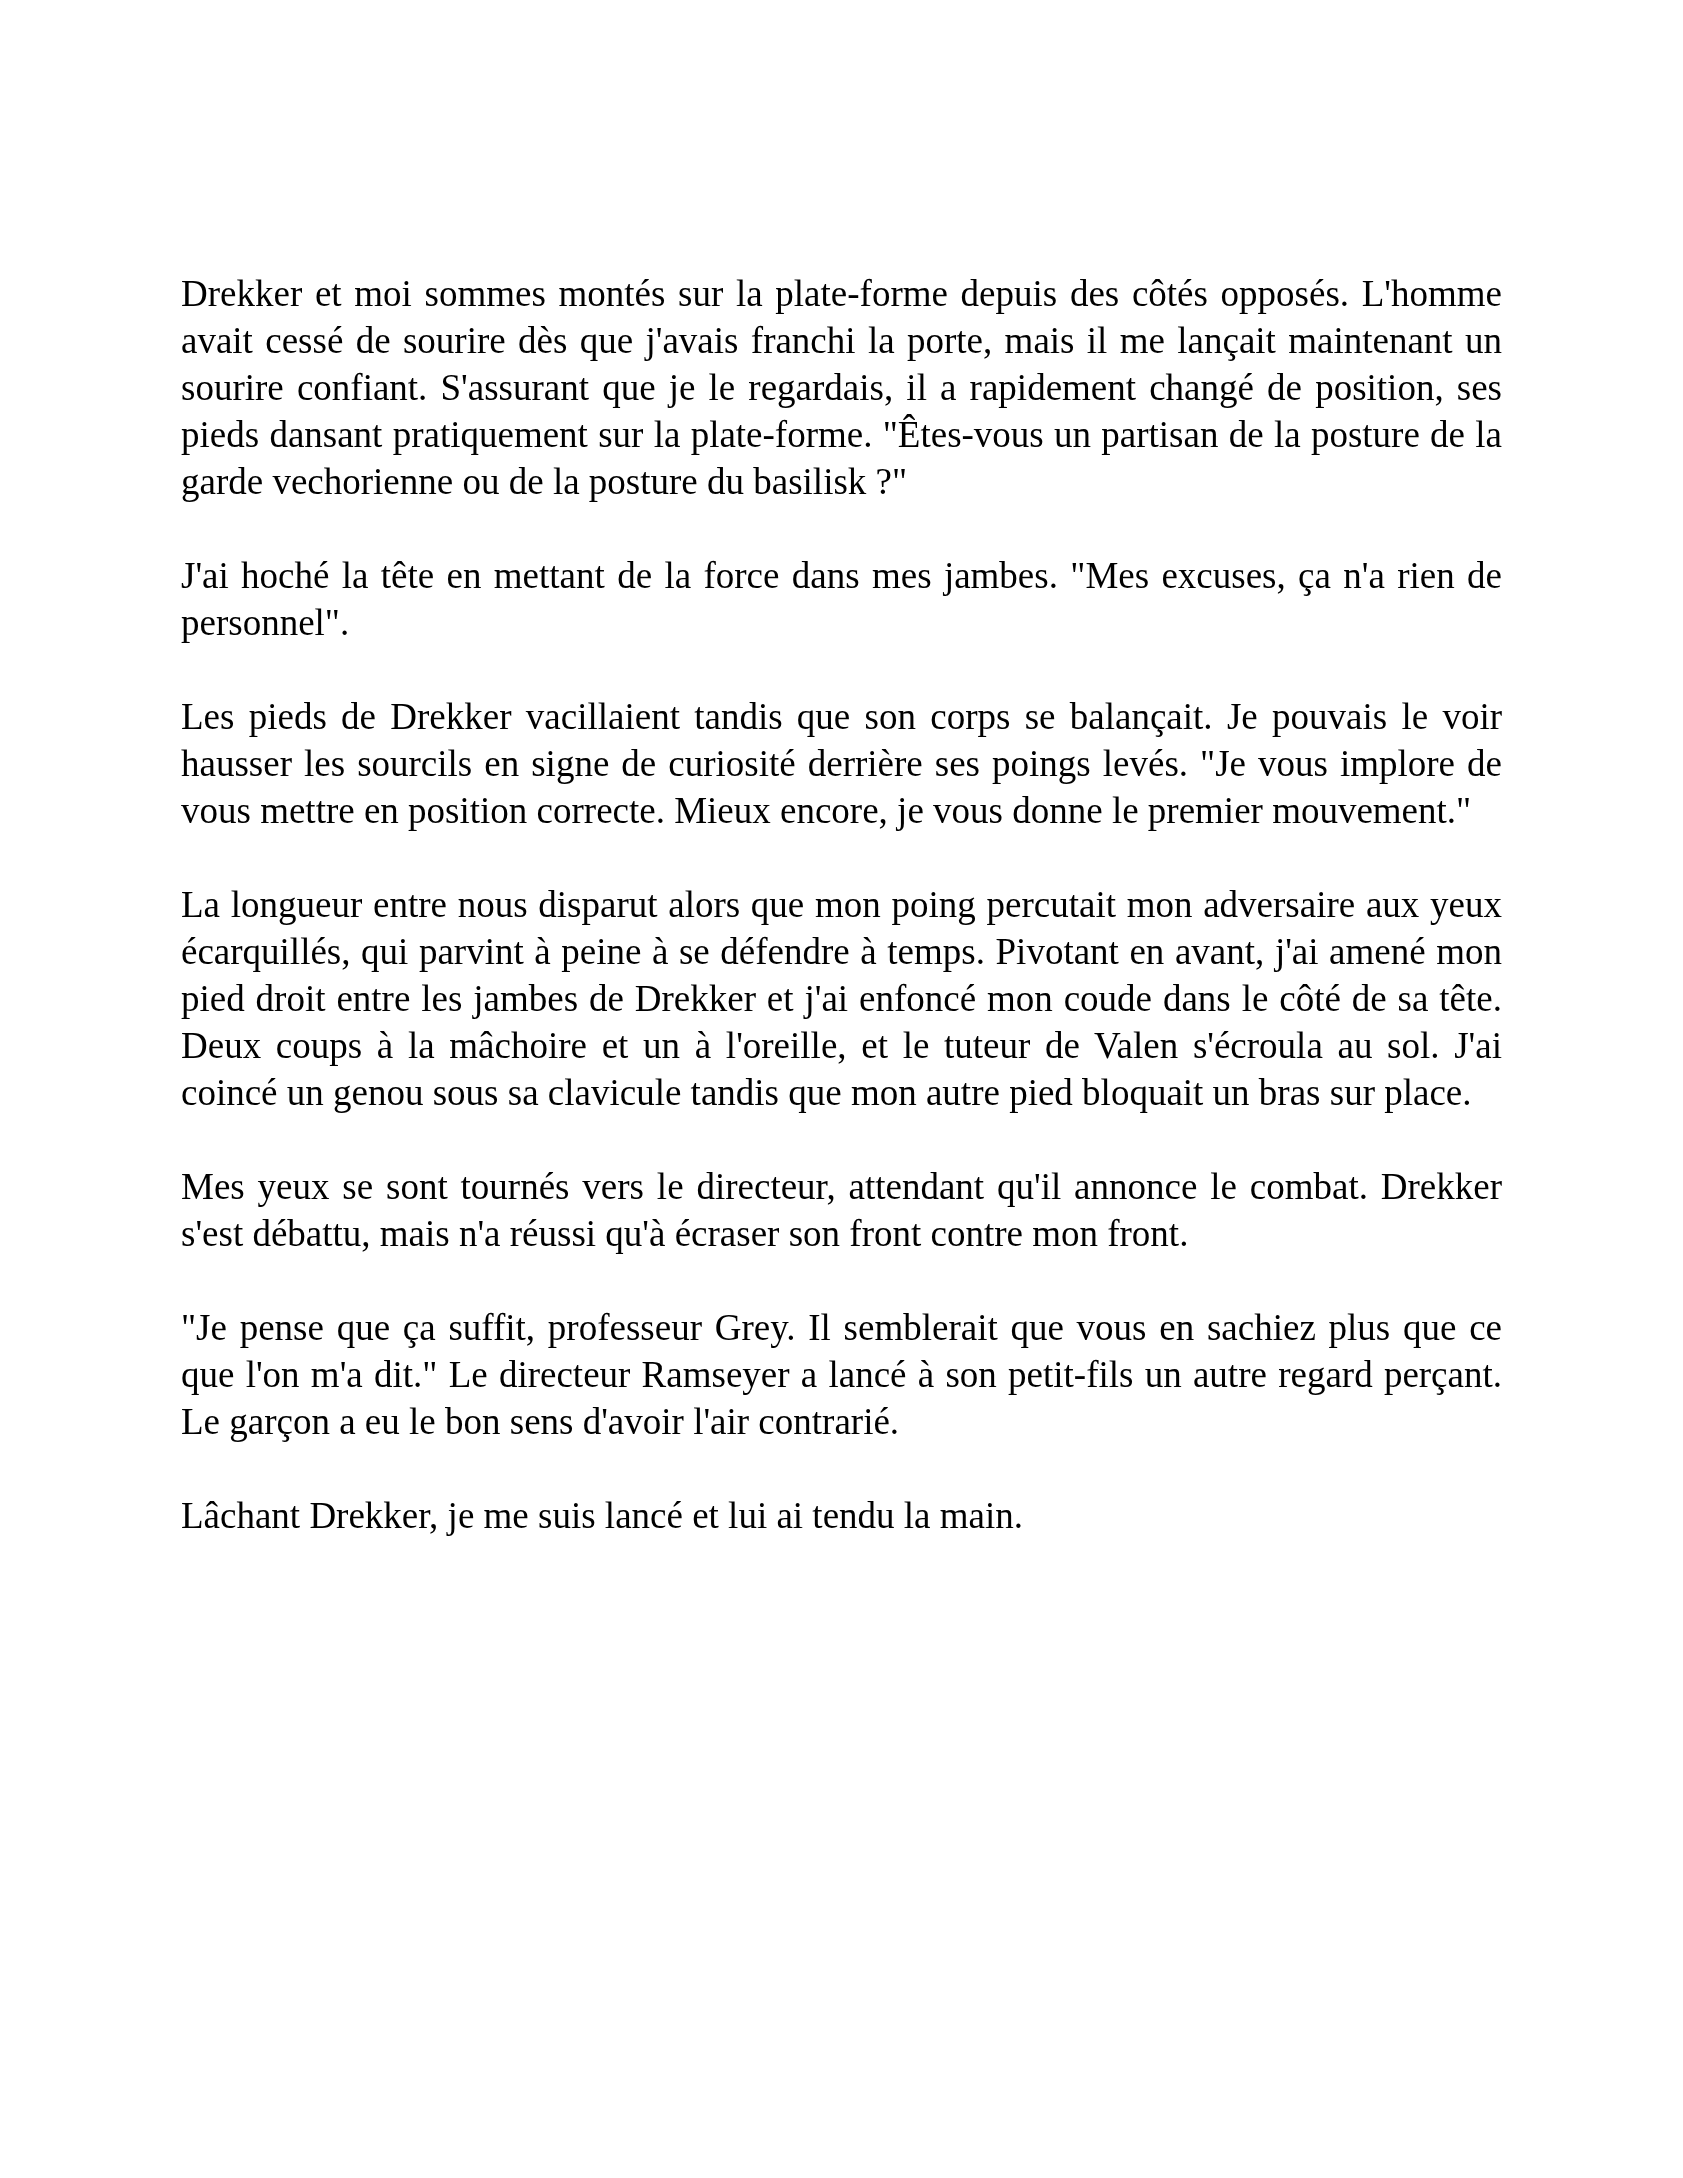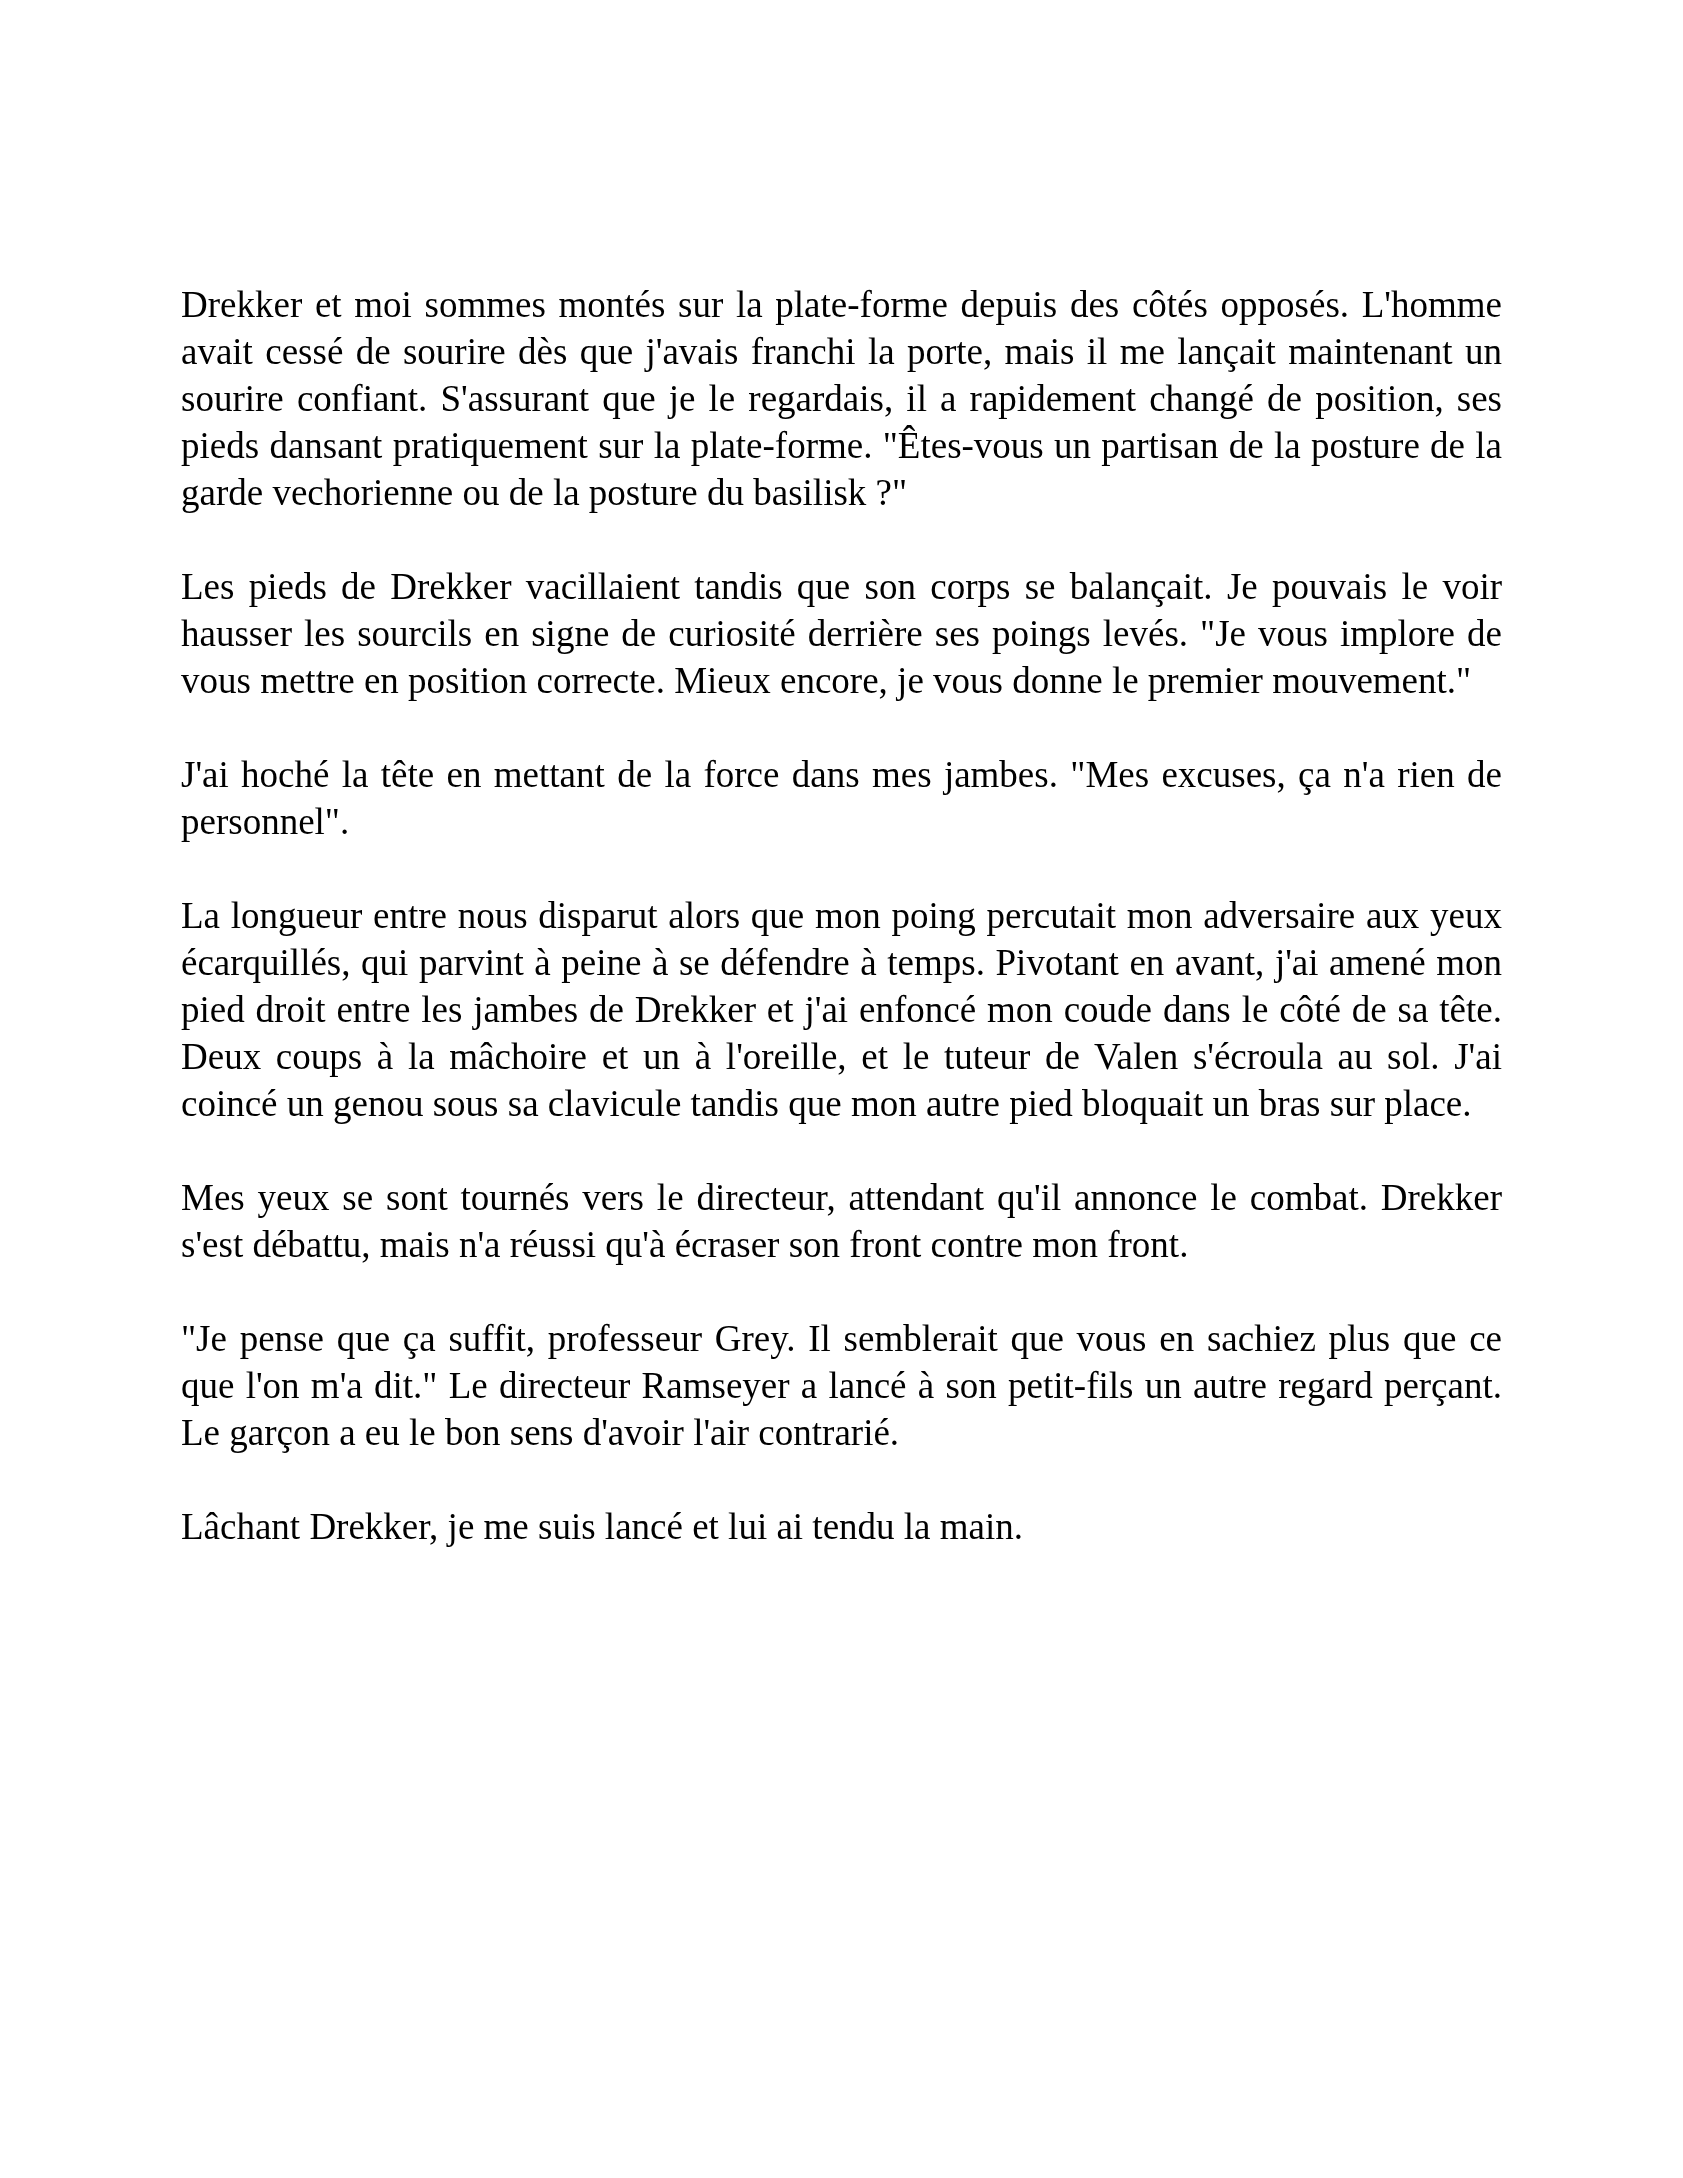--- a/index.html
+++ b/index.html
@@ -9,38 +9,38 @@
     }
     body {
       width: 1683px;
       height: 2178px;
       position: relative;
       overflow: hidden;
     }
     .page {
       position: absolute;
       left: 181px;
-      top: 281px;
+      top: 270px;
       width: 1321px;
       font-family: "Liberation Serif", "DejaVu Serif", serif;
       font-size: 37px;
       line-height: 47px;
       color: #000000;
     }
     .para {
       margin: 0 0 47px 0;
       text-align: justify;
       text-align-last: left;
     }
   </style>
 </head>
 <body>
 
 <div class="page">
   <p class="para">Drekker et moi sommes montés sur la plate-forme depuis des côtés opposés. L'homme avait cessé de sourire dès que j'avais franchi la porte, mais il me lançait maintenant un sourire confiant. S'assurant que je le regardais, il a rapidement changé de position, ses pieds dansant pratiquement sur la plate-forme. "Êtes-vous un partisan de la posture de la garde vechorienne ou de la posture du basilisk ?"</p>
+  <p class="para">J'ai hoché la tête en mettant de la force dans mes jambes. "Mes excuses, ça n'a rien de personnel".</p>
   <p class="para">Les pieds de Drekker vacillaient tandis que son corps se balançait. Je pouvais le voir hausser les sourcils en signe de curiosité derrière ses poings levés. "Je vous implore de vous mettre en position correcte. Mieux encore, je vous donne le premier mouvement."</p>
-  <p class="para">J'ai hoché la tête en mettant de la force dans mes jambes. "Mes excuses, ça n'a rien de personnel".</p>
   <p class="para">La longueur entre nous disparut alors que mon poing percutait mon adversaire aux yeux écarquillés, qui parvint à peine à se défendre à temps. Pivotant en avant, j'ai amené mon pied droit entre les jambes de Drekker et j'ai enfoncé mon coude dans le côté de sa tête.  Deux coups à la mâchoire et un à l'oreille, et le tuteur de Valen s'écroula au sol. J'ai coincé un genou sous sa clavicule tandis que mon autre pied bloquait un bras sur place.</p>
   <p class="para">Mes yeux se sont tournés vers le directeur, attendant qu'il annonce le combat. Drekker s'est débattu, mais n'a réussi qu'à écraser son front contre mon front.</p>
   <p class="para">"Je pense que ça suffit, professeur Grey. Il semblerait que vous en sachiez plus que ce que l'on m'a dit." Le directeur Ramseyer a lancé à son petit-fils un autre regard perçant. Le garçon a eu le bon sens d'avoir l'air contrarié.</p>
   <p class="para">Lâchant Drekker, je me suis lancé et lui ai tendu la main.</p>
 </div>
 
 
 </body></html>

